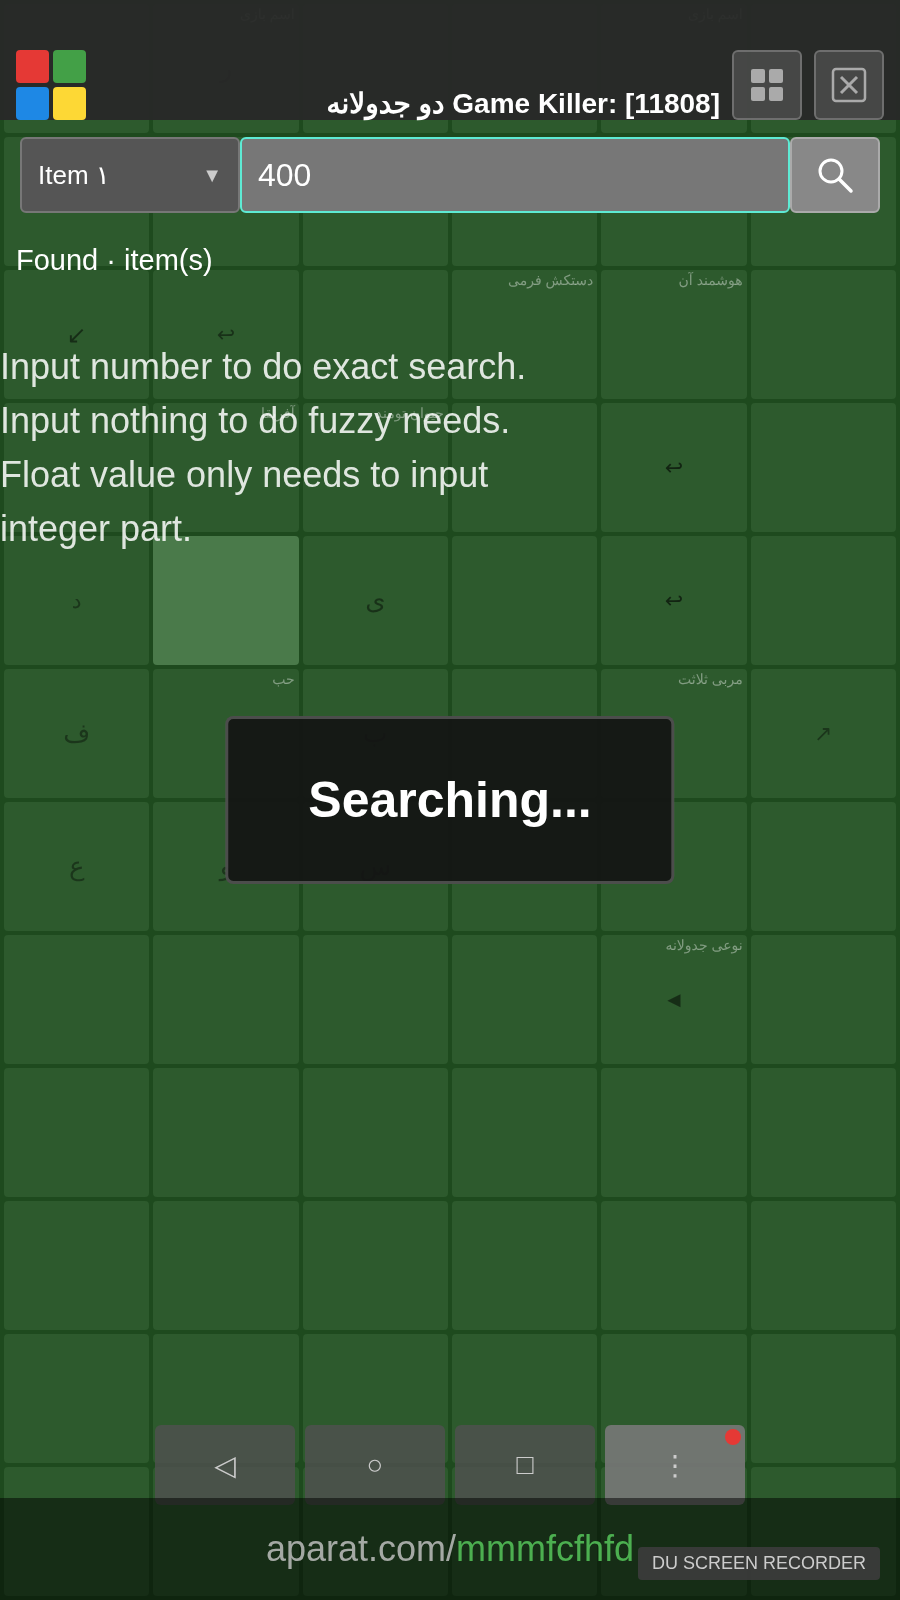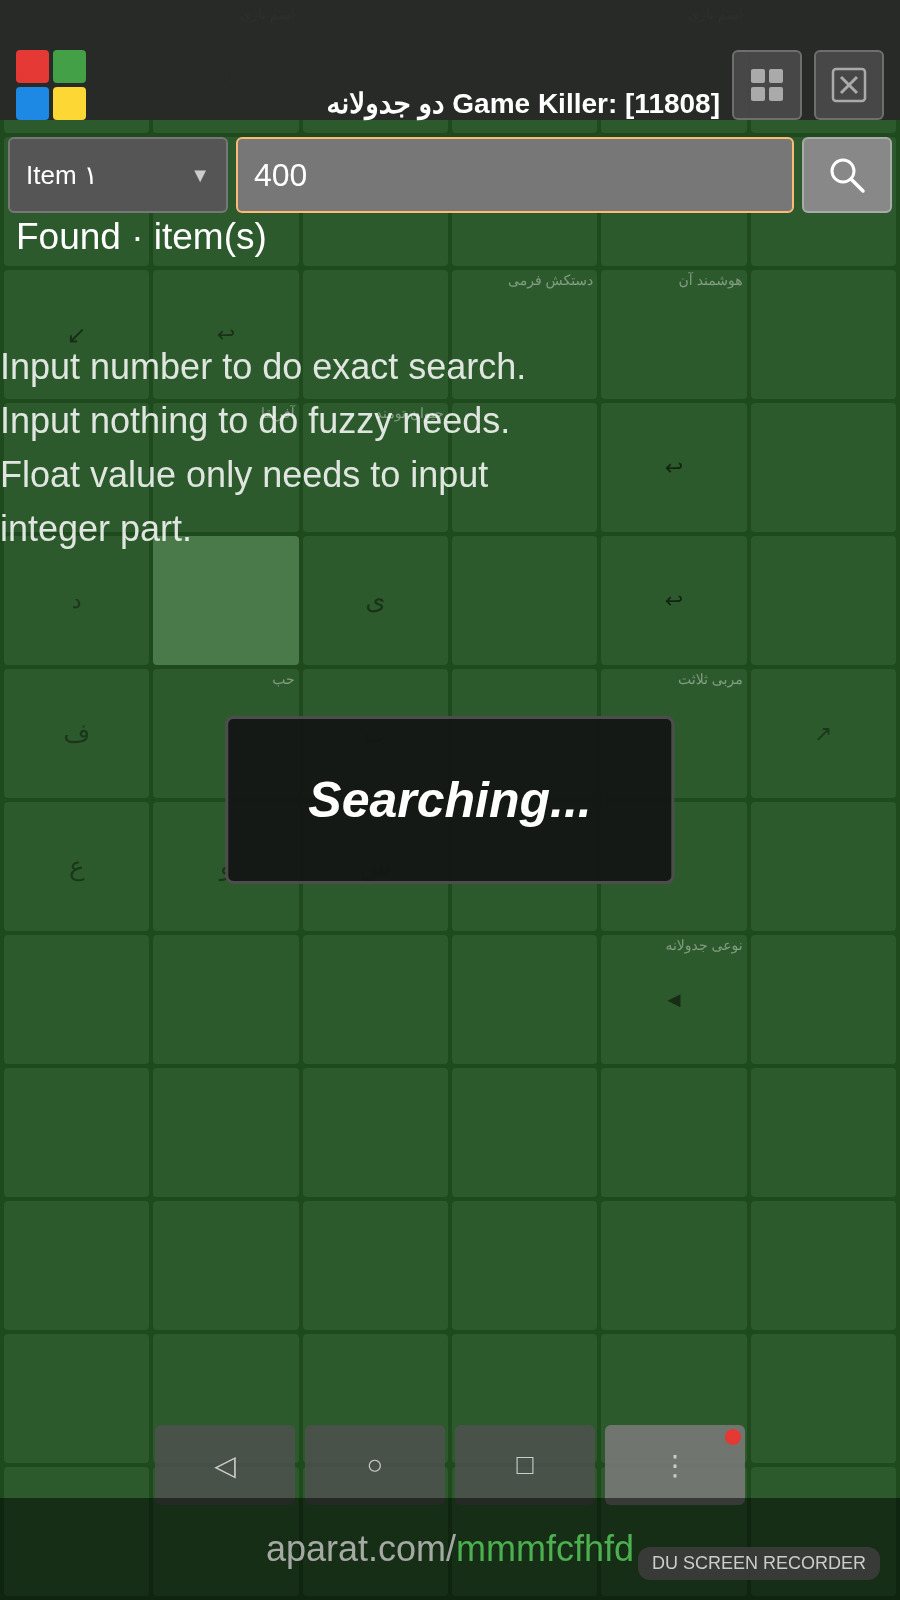--- a/index.html
+++ b/index.html
@@ -113,22 +113,21 @@
     }
 
     
     .search-bar {
       position: absolute;
       top: 125px;
       left: 0; right: 0;
       height: 100px;
       display: flex;
       align-items: center;
-      padding: 10px 8px;
-      gap: 8px;
+      padding: 10px 20px;
       pointer-events: all;
     }
 
     .item-dropdown {
       width: 220px;
       height: 76px;
       background: #555;
       border: 2px solid #777;
       border-radius: 6px;
       display: flex;
@@ -143,21 +142,21 @@
 
     .dropdown-arrow {
       font-size: 20px;
       color: #ccc;
     }
 
     .search-input {
       flex: 1;
       height: 76px;
       background: #777;
-      border: 2px solid #fdba74;
+      border: 2px solid #5eead4;
       border-radius: 6px;
       color: #fff;
       font-size: 32px;
       padding: 0 16px;
       outline: none;
     }
 
     .search-btn {
       width: 90px;
       height: 76px;
@@ -169,24 +168,24 @@
       justify-content: center;
       font-size: 36px;
       color: #fff;
       cursor: pointer;
       flex-shrink: 0;
     }
 
     
     .found-text {
       position: absolute;
-      top: 216px;
+      top: 244px;
       left: 16px;
       color: #fff;
-      font-size: 37px;
+      font-size: 29px;
       font-weight: normal;
       z-index: 11;
       pointer-events: none;
     }
 
     
     .instructions {
       position: absolute;
       top: 340px;
       left: 0;
@@ -203,21 +202,20 @@
       position: absolute;
       top: 50%;
       left: 50%;
       transform: translate(-50%, -50%);
       background: rgba(20, 20, 20, 0.92);
       border: 3px solid rgba(100,100,100,0.7);
       border-radius: 8px;
       padding: 52px 80px;
       z-index: 20;
       pointer-events: all;
-      font-style: italic;
     }
 
     .searching-text {
       color: #fff;
       font-size: 50px;
       font-weight: bold;
     }
 
     
     .bottom-bar {
@@ -242,21 +240,21 @@
     }
 
     .recorder-badge {
       position: absolute;
       right: 20px;
       bottom: 20px;
       background: rgba(60,60,60,0.9);
       color: #ccc;
       font-size: 18px;
       padding: 6px 14px;
-      border-radius: 12px;
+      border-radius: 4px;
     }
 
     
     .bottom-nav {
       position: absolute;
       bottom: 90px;
       left: 0; right: 0;
       height: 90px;
       display: flex;
       justify-content: center;

